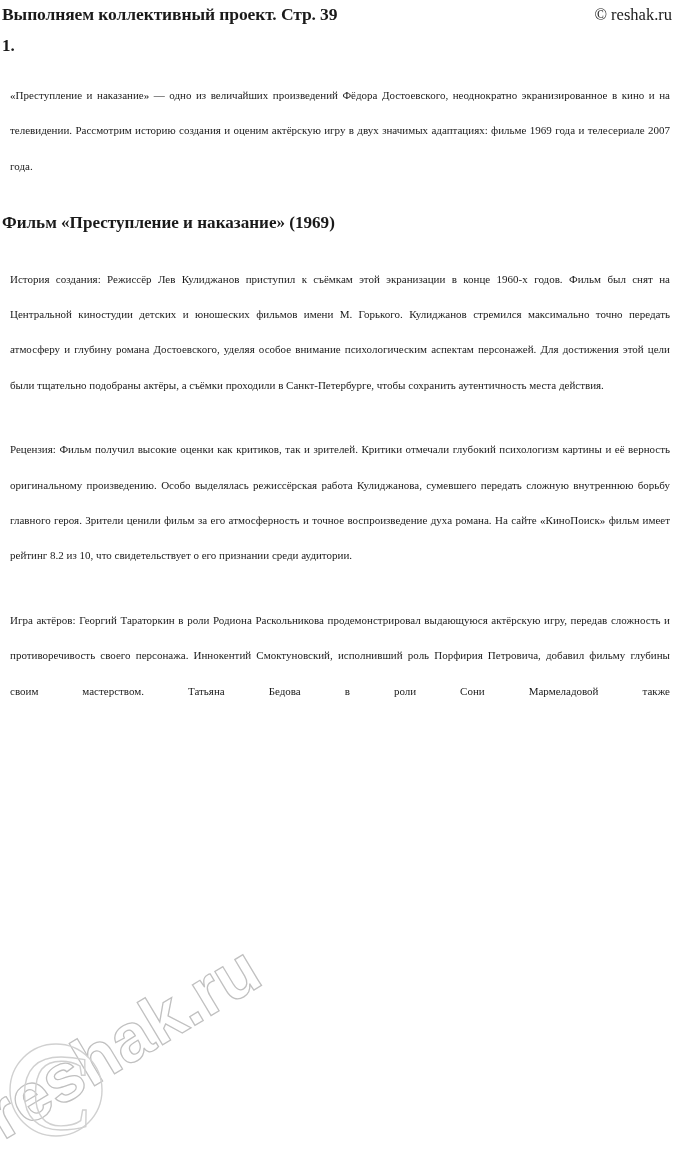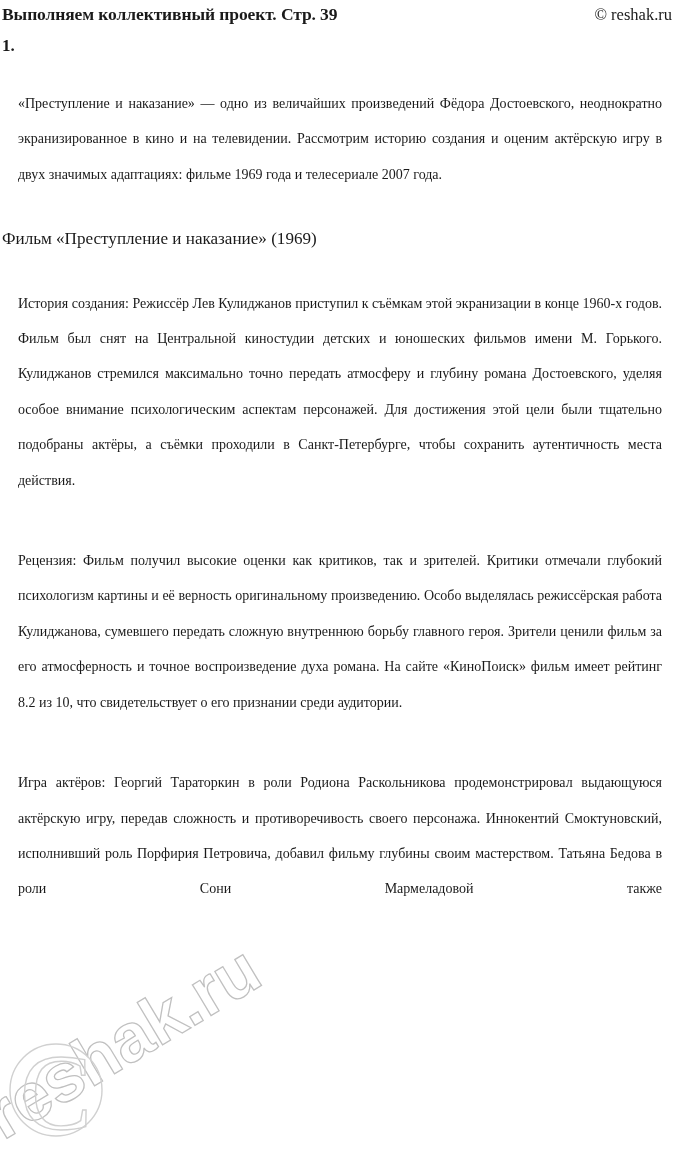--- a/index.html
+++ b/index.html
@@ -49,33 +49,33 @@
     position: relative;
     padding: 0 2px 0 2px;
   }
   .q-number {
     font-size: 17px;
     font-weight: bold;
     margin: 9px 0 0 0;
     line-height: 22px;
   }
   p.para {
-    margin: 16px;
-    font-size: 14px;
+    margin: 8px;
+    font-size: 11px;
     line-height: 35.4px;
     text-align: justify;
     text-justify: inter-word;
     hyphens: none;
   }
   .para-gap {
     height: 13px;
   }
   .sub-head {
     font-size: 17.1px;
-    font-weight: normal;
+    font-weight: bold;
     line-height: 35.4px;
     margin: 0;
     text-align: left;
   }
   .lbl-italic {
   }
 
   
   p.para.stretch::after {
     content: "";

